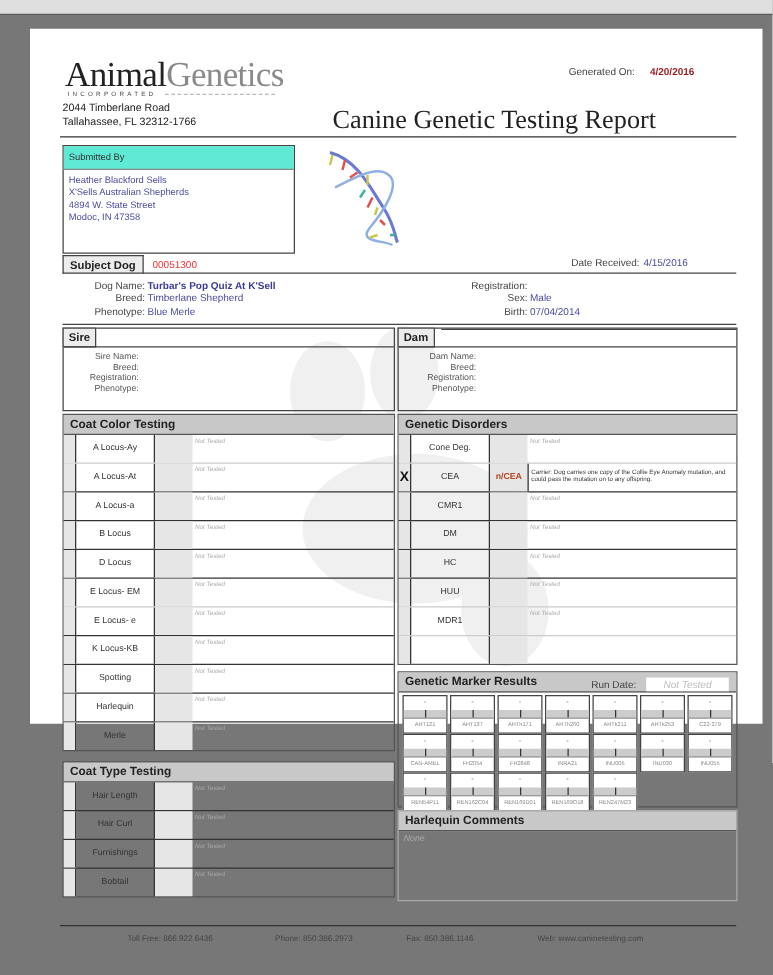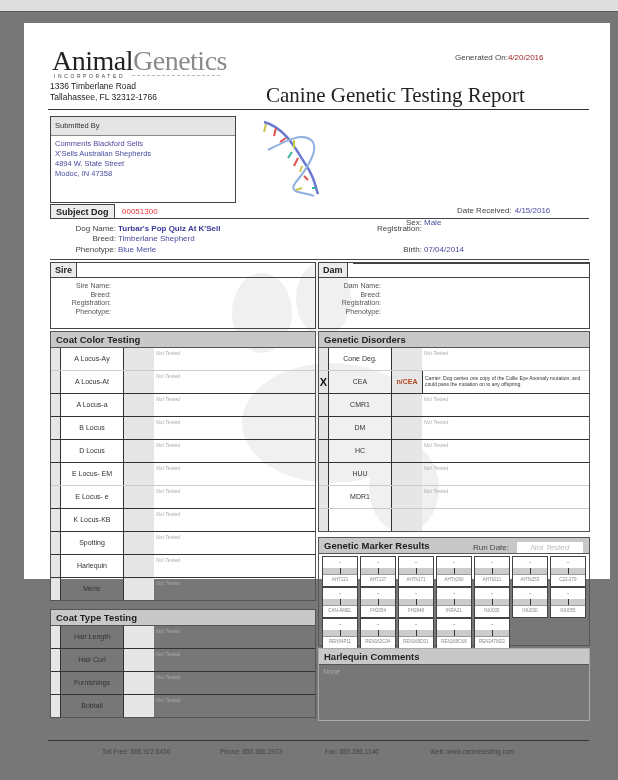--- a/index.html
+++ b/index.html
@@ -9,25 +9,25 @@
   .abs{position:absolute;}
   
   .logo{left:28px;top:24px;font-family:"Liberation Serif",serif;font-size:28px;letter-spacing:-0.5px;line-height:28px;}
   .logo .a{color:#222;}
   .logo .g{color:#8a8a8a;}
   .logo-sub{left:30px;top:50px;font-size:5px;letter-spacing:2.6px;color:#444;}
   .logo-line{left:108px;top:52px;width:88px;border-top:1px dashed #bbb;}
   .addr{left:26px;top:58px;font-size:8.5px;line-height:11px;color:#222;}
   .title{left:242px;top:60px;font-family:"Liberation Serif",serif;font-size:21px;color:#222;}
   .gen{left:431px;top:30px;font-size:8px;color:#444;}
-  .gen .d{color:#9b1b1b;font-weight:normal;margin-left:0;}
+  .gen .d{color:#9b1b1b;font-weight:bold;margin-left:12px;}
   .hrule{left:24px;top:86px;width:541px;border-top:1.5px solid #333;}
   
   .sub-box{left:26px;top:93px;width:184px;height:85px;border:1px solid #444;}
-  .sub-head{height:18px;background:#e5e5e5;border-bottom:1px solid #888;font-size:7.5px;line-height:18px;padding-left:4px;color:#333;}
+  .sub-head{height:18px;background:#5eead4;border-bottom:1px solid #888;font-size:7.5px;line-height:18px;padding-left:4px;color:#333;}
   .sub-body{padding:3px 4px;font-size:7.5px;line-height:10px;color:#4a4aa0;}
   .dna{left:232px;top:87px;width:70px;height:90px;}
   
   .subj-tab{left:26px;top:181px;height:14px;padding:0 5px;background:#ececec;border:1px solid #444;border-bottom:none;font-size:9px;font-weight:bold;line-height:14px;color:#222;}
   .subj-id{left:98px;top:184px;font-size:8px;color:#e33;}
   .recv{left:433px;top:183px;font-size:8px;color:#444;}
   .recv span{color:#4a4aa0;margin-left:3px;}
   .subj-rule{left:26px;top:195px;width:539px;border-top:1px solid #444;}
   .subj-rule2{left:26px;top:236px;width:539px;border-top:1px solid #444;}
   .f{font-size:8px;line-height:10px;color:#444;white-space:nowrap;}
@@ -72,31 +72,31 @@
 
   <div class="paw" style="left:208px;top:250px;width:60px;height:80px;"></div>
   <div class="paw" style="left:272px;top:238px;width:55px;height:75px;"></div>
   <div class="paw" style="left:218px;top:340px;width:180px;height:120px;"></div>
   <div class="paw" style="left:345px;top:420px;width:70px;height:90px;"></div>
 
   <div class="abs logo"><span class="a">Animal</span><span class="g">Genetics</span></div>
   <div class="abs logo-sub">INCORPORATED</div>
   <div class="abs logo-line"></div>
   <div class="abs addr">
-    <div>1336 Timberlane Road</div>
+    <div>2044 Timberlane Road</div>
     <div>Tallahassee, FL 32312-1766</div>
   </div>
   <div class="abs title">Canine Genetic Testing Report</div>
   <div class="abs gen"><span>Generated On:</span><span class="d">4/20/2016</span></div>
   <div class="abs hrule"></div>
 
   <div class="abs sub-box">
     <div class="sub-head">Submitted By</div>
     <div class="sub-body">
-      <div>Comments Blackford Sells</div>
+      <div>Heather Blackford Sells</div>
       <div>X'Sells Australian Shepherds</div>
       <div>4894 W. State Street</div>
       <div>Modoc,  IN 47358</div>
     </div>
   </div>
 
   <svg class="abs dna" viewBox="0 0 70 90">
     <path d="M8 12 C30 18, 40 40, 50 55 S60 80, 62 84" stroke="#6a7ad0" stroke-width="2.5" fill="none"></path>
     <path d="M12 40 C28 32, 45 22, 55 30 S50 60, 40 72 S50 82, 58 86" stroke="#8fb0e0" stroke-width="2" fill="none"></path>
     <line x1="10" y1="14" x2="8" y2="22" stroke="#c9c84a" stroke-width="2"></line>
@@ -114,21 +114,21 @@
   <div class="abs subj-tab">Subject Dog</div>
   <div class="abs subj-id">00051300</div>
   <div class="abs recv"><span style="color:#444;margin:0">Date Received:</span><span>4/15/2016</span></div>
   <div class="abs subj-rule"></div>
 
   <div class="abs f" style="left:30px;top:201px;"><span class="l" style="width:62px">Dog Name:</span><span class="vb">Turbar's Pop Quiz At K'Sell</span></div>
   <div class="abs f" style="left:30px;top:211px;"><span class="l" style="width:62px">Breed:</span><span class="v">Timberlane Shepherd</span></div>
   <div class="abs f" style="left:30px;top:222px;"><span class="l" style="width:62px">Phenotype:</span><span class="v">Blue Merle</span></div>
 
   <div class="abs f" style="left:318px;top:201px;"><span class="l" style="width:80px">Registration:</span><span class="v"></span></div>
-  <div class="abs f" style="left:318px;top:195px;"><span class="l" style="width:80px">Sex:</span><span class="v">Male</span></div>
+  <div class="abs f" style="left:318px;top:211px;"><span class="l" style="width:80px">Sex:</span><span class="v">Male</span></div>
   <div class="abs f" style="left:318px;top:222px;"><span class="l" style="width:80px">Birth:</span><span class="v">07/04/2014</span></div>
   <div class="abs subj-rule2"></div>
 
   <div class="abs pbox" style="left:26px;top:239px;width:264px;height:65px;">
     <div class="ptab">Sire</div>
     <div style="position:absolute;left:0;top:14px;width:264px;border-top:1px solid #444;"></div>
     <div class="abs pf" style="left:4px;top:19px;">
       <div><span style="width:56px">Sire Name:</span></div>
       <div><span style="width:56px">Breed:</span></div>
       <div><span style="width:56px">Registration:</span></div>

